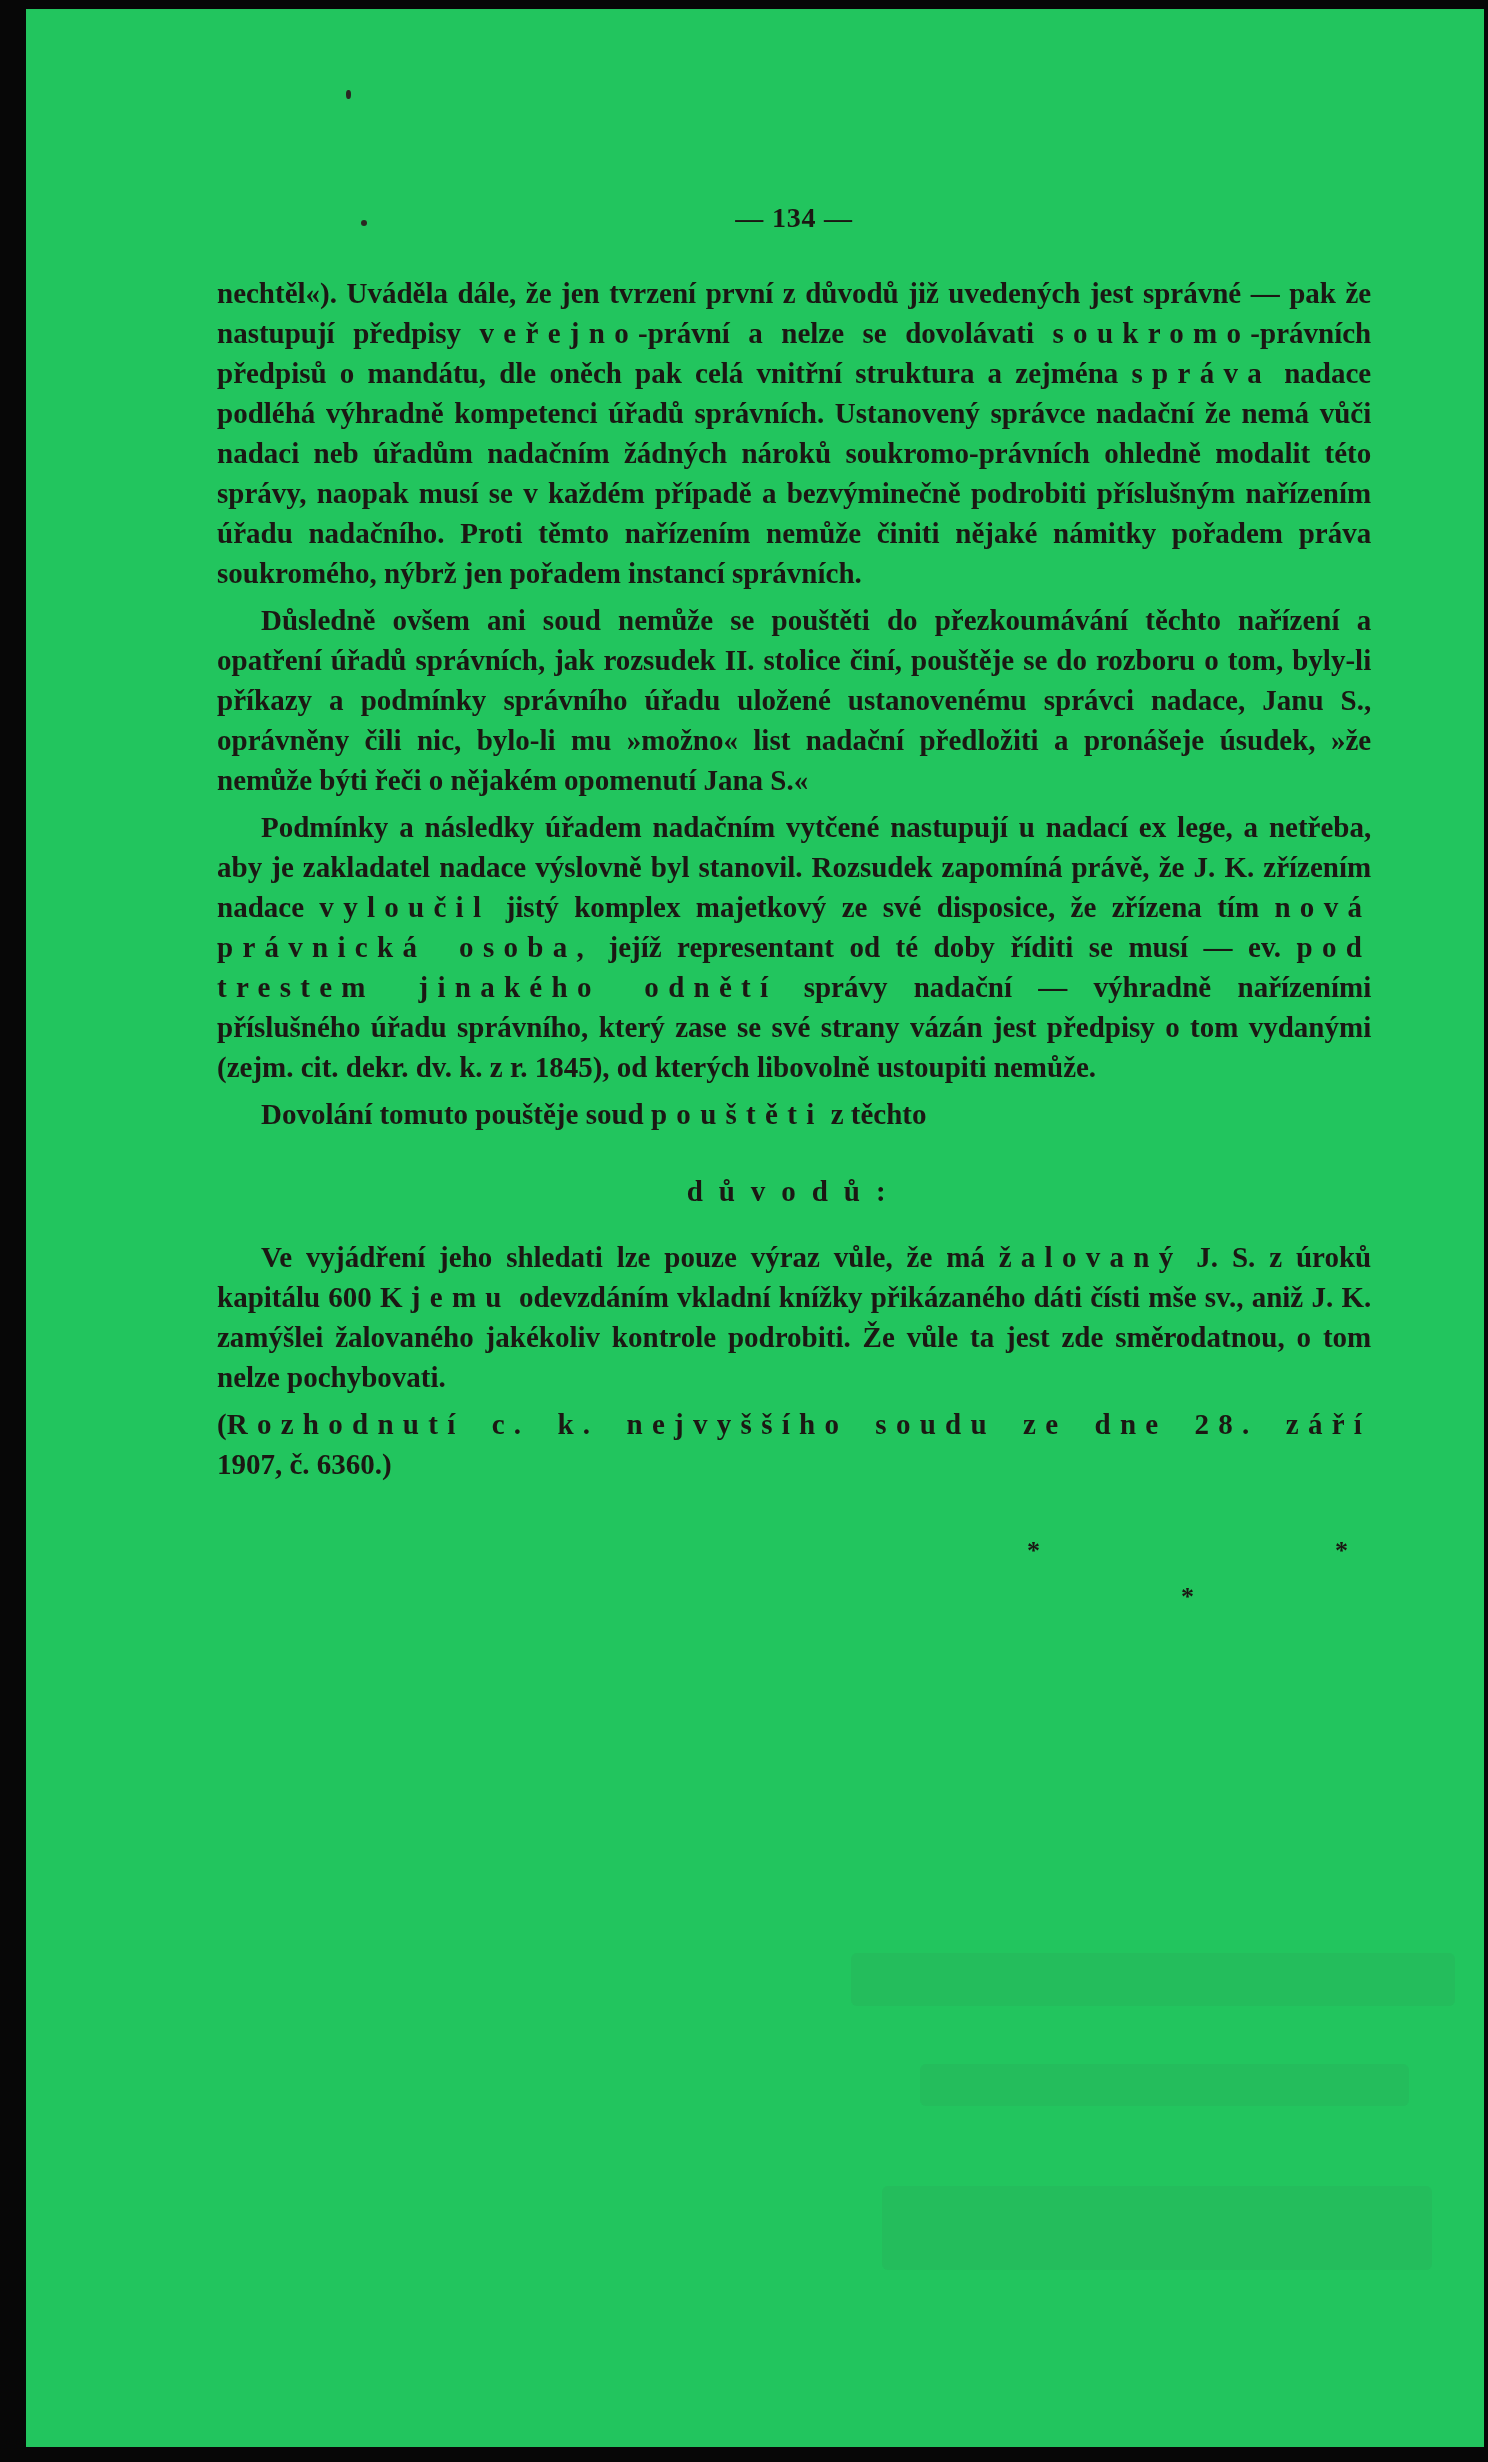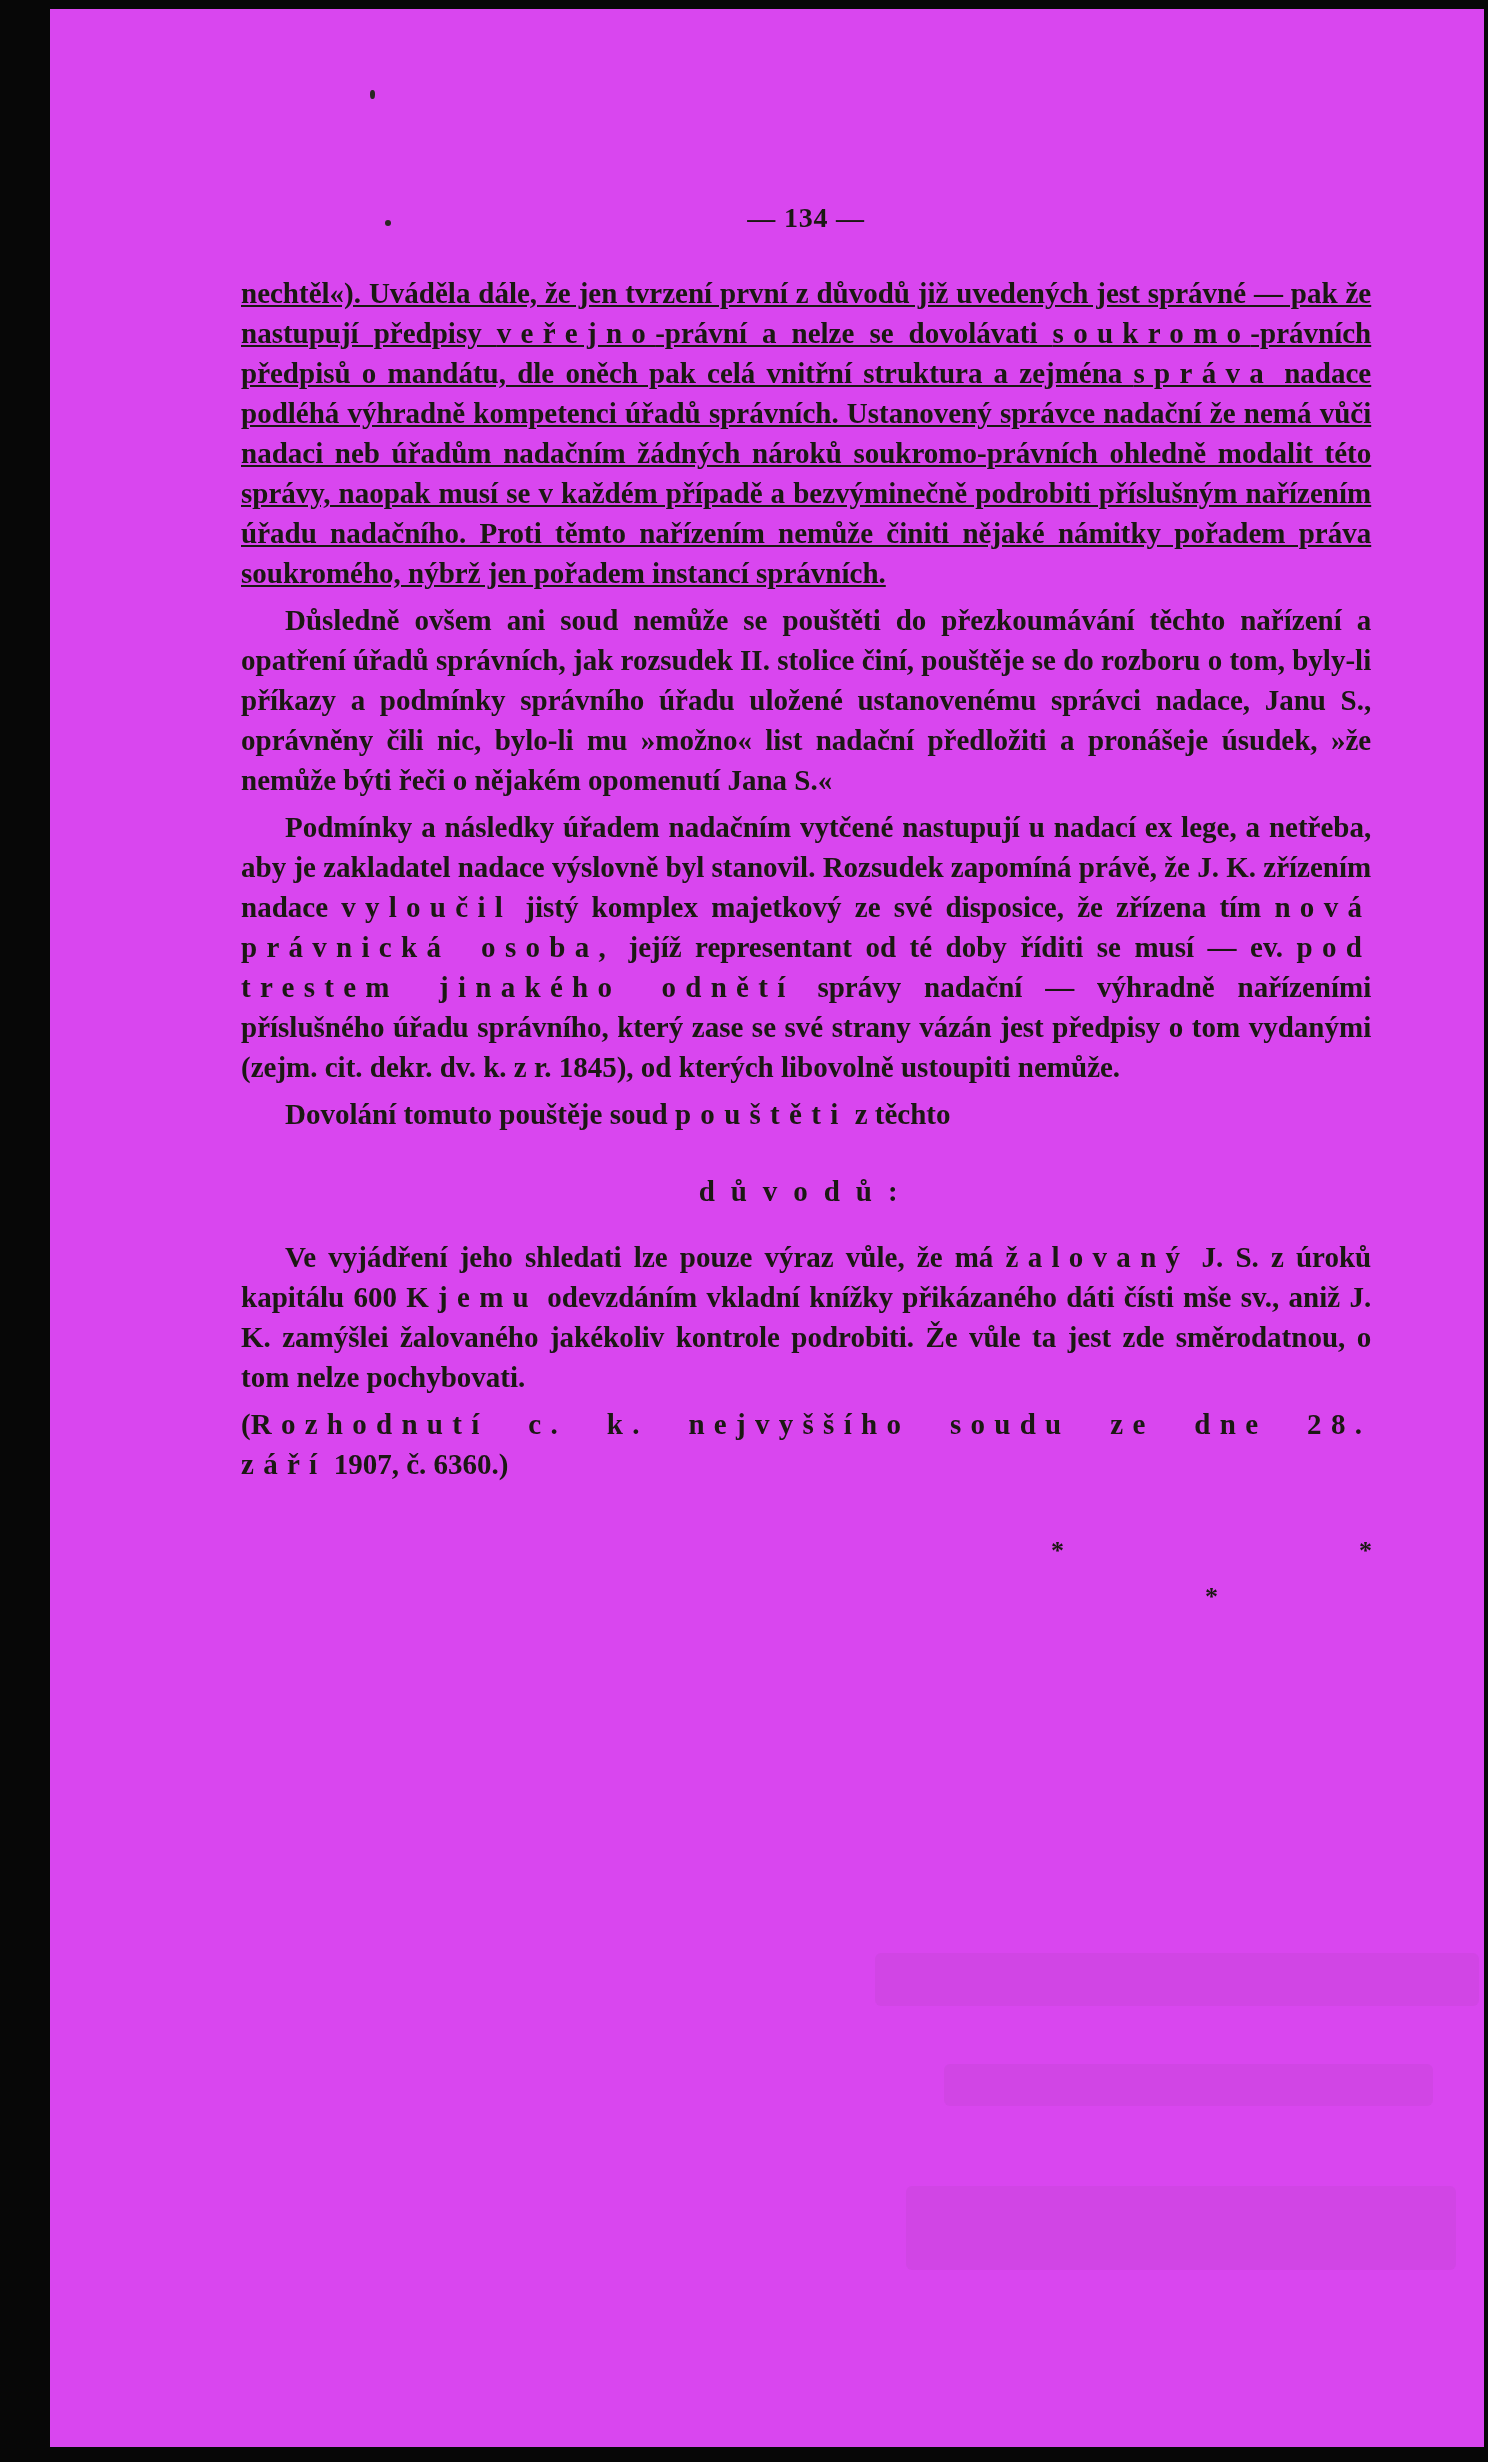--- a/index.html
+++ b/index.html
@@ -9,43 +9,42 @@
     background: #070707;
     position: relative;
     font-family: "Liberation Serif", "DejaVu Serif", serif;
   }
   .page {
     position: absolute;
     left: 26px;
     top: 9.2px;
     right: 3.8px;
     bottom: 15.3px;
-    background: #d946ef;
+    background: #22c55e;
     overflow: hidden;
-    margin-left: 24px;
   }
   .content {
     position: relative;
     padding: 189px 113px 0 191px;
     color: #1b1813;
     font-weight: 700;
     font-size: 29px;
     line-height: 40px;
   }
   .page-number {
     text-align: center;
     font-size: 28px;
     margin-bottom: 35px;
     letter-spacing: 0.8px;
   }
   .para {
     margin: 6.9px 0;
     text-align: justify;
   }
-  .para:first-of-type { margin-top: 0; text-decoration: underline; }
+  .para:first-of-type { margin-top: 0; }
   .para.indent { text-indent: 44px; }
   .para.heading {
     text-align: center;
     text-indent: 0;
     margin: 37px 0 26px 0;
   }
   .spaced {
     letter-spacing: 0.32em;
     word-spacing: 0.28em;
     text-align: right;

